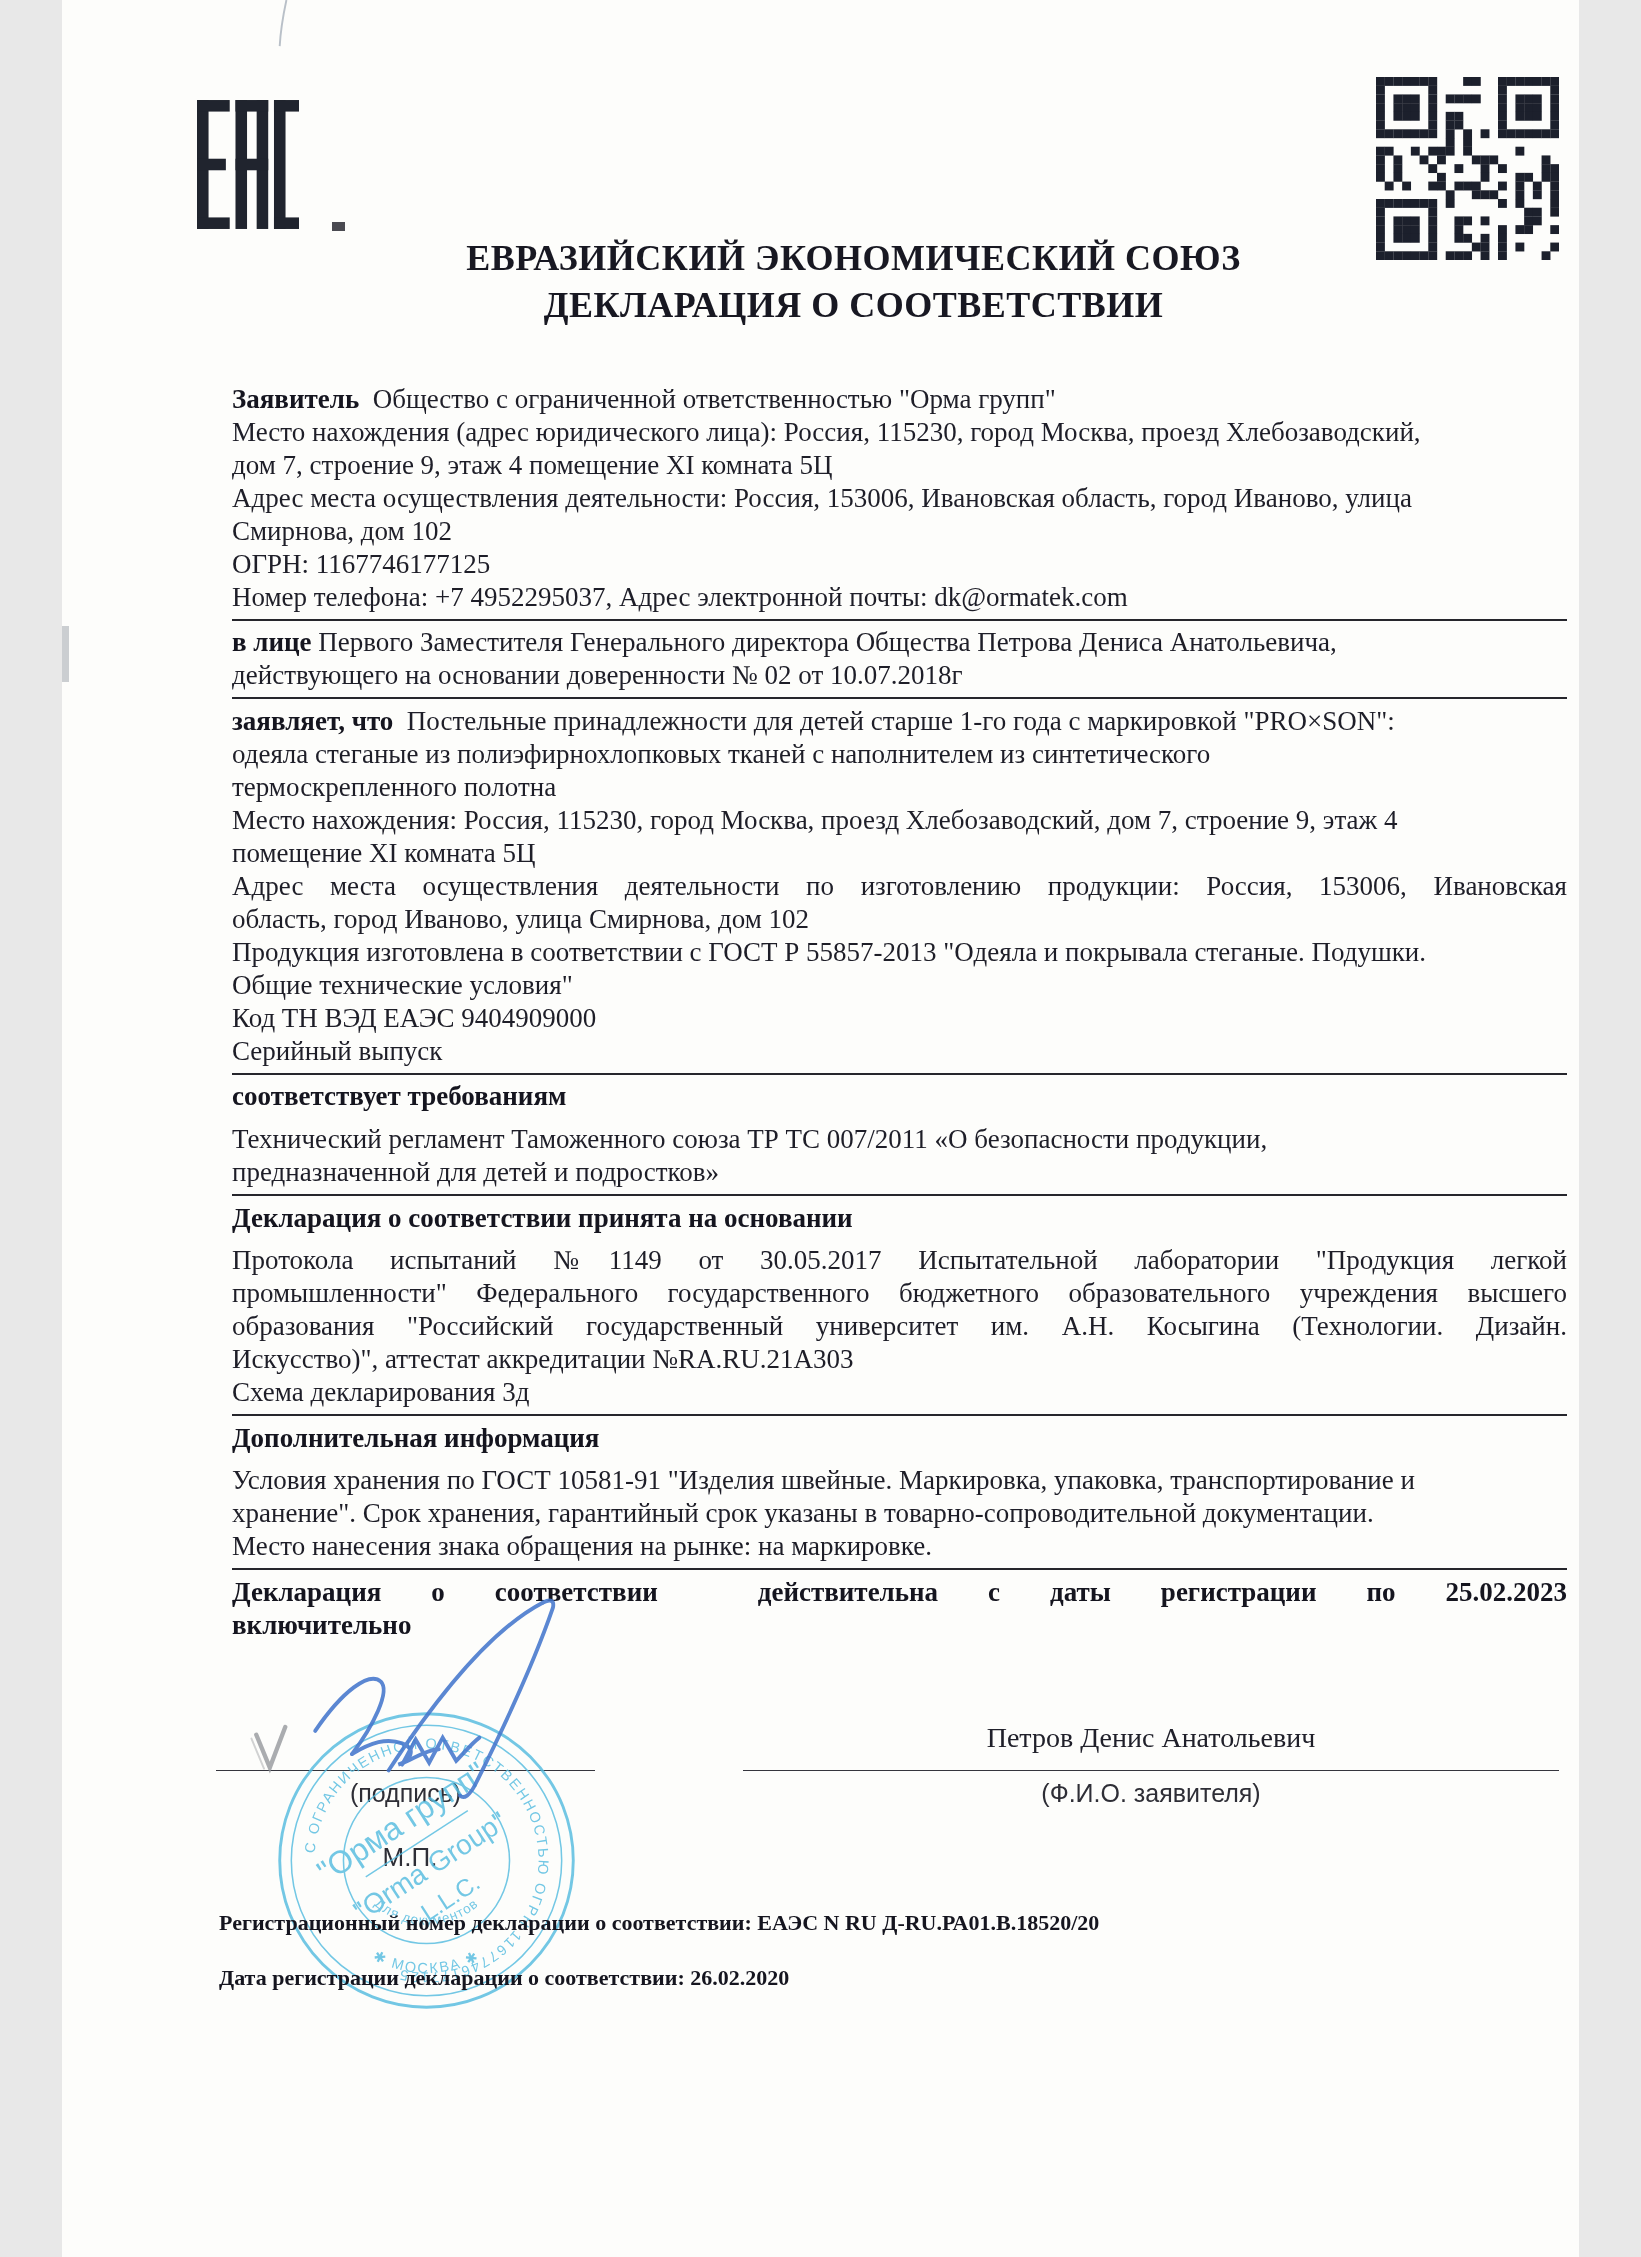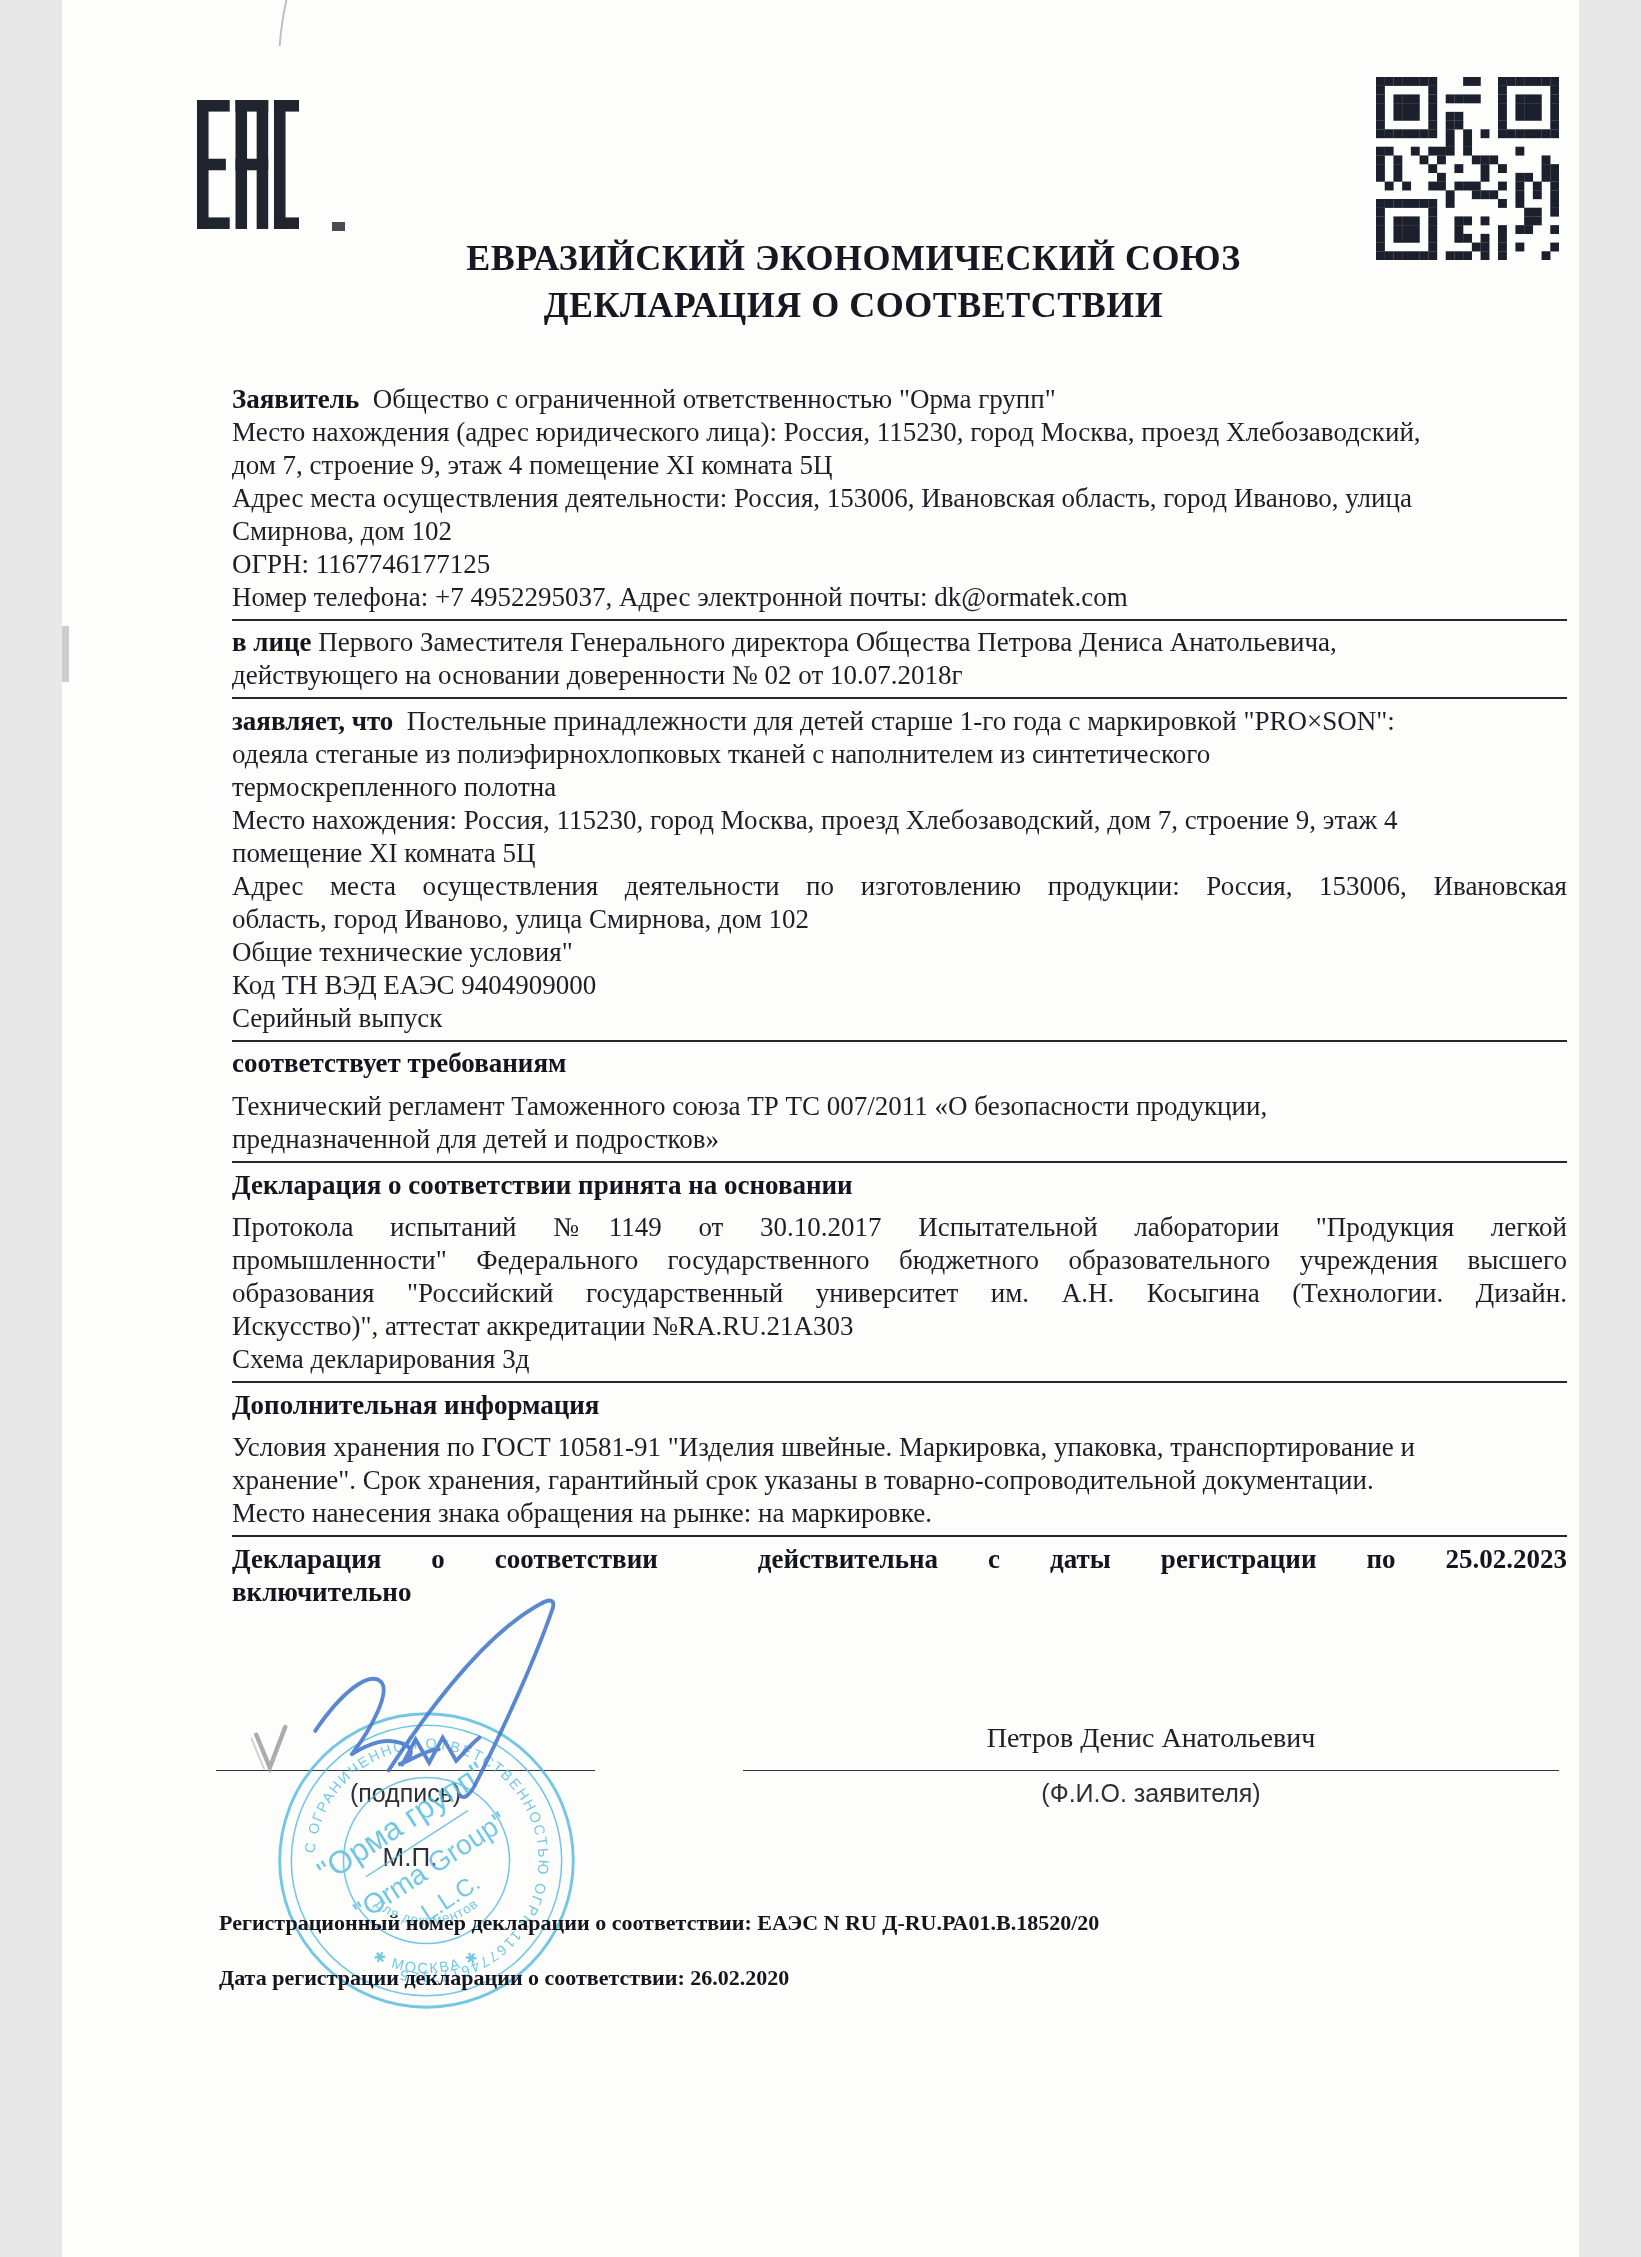--- a/index.html
+++ b/index.html
@@ -300,34 +300,35 @@
       </div>
       <div class="hrule"></div>
       <div>
         <div class="line"><span class="b">заявляет, что</span><span>&nbsp; Постельные принадлежности для детей старше 1-го года с маркировкой "PRO×SON":</span></div>
         <div class="line"><span>одеяла стеганые из полиэфирнохлопковых тканей с наполнителем из синтетического</span></div>
         <div class="line"><span>термоскрепленного полотна</span></div>
         <div class="line"><span>Место нахождения: Россия, 115230, город Москва, проезд Хлебозаводский, дом 7, строение 9, этаж 4</span></div>
         <div class="line"><span>помещение XI комната 5Ц</span></div>
         <div class="line justify"><span>Адрес места осуществления деятельности по изготовлению продукции: Россия, 153006, Ивановская</span></div>
         <div class="line"><span>область, город Иваново, улица Смирнова, дом 102</span></div>
+        <div class="line"><span>Продукция изготовлена в соответствии с ГОСТ Р 55857-2013 "Одеяла и покрывала стеганые. Подушки.</span></div>
         <div class="line"><span>Общие технические условия"</span></div>
         <div class="line"><span>Код ТН ВЭД ЕАЭС 9404909000</span></div>
         <div class="line"><span>Серийный выпуск</span></div>
       </div>
       <div class="hrule"></div>
       <div>
         <div class="line sec-header"><span class="b">соответствует требованиям</span></div>
         <div class="line"><span>Технический регламент Таможенного союза ТР ТС 007/2011 «О безопасности продукции,</span></div>
         <div class="line"><span>предназначенной для детей и подростков»</span></div>
       </div>
       <div class="hrule"></div>
       <div>
         <div class="line sec-header"><span class="b">Декларация о соответствии принята на основании</span></div>
-        <div class="line justify gap-top"><span>Протокола испытаний №1149 от 30.10.2017 Испытательной лаборатории "Продукция легкой</span></div>
+        <div class="line justify gap-top"><span>Протокола испытаний №1149 от 30.05.2017 Испытательной лаборатории "Продукция легкой</span></div>
         <div class="line justify"><span>промышленности" Федерального государственного бюджетного образовательного учреждения высшего</span></div>
         <div class="line justify"><span>образования "Российский государственный университет им. А.Н. Косыгина (Технологии. Дизайн.</span></div>
         <div class="line"><span>Искусство)", аттестат аккредитации №RA.RU.21А303</span></div>
         <div class="line"><span>Схема декларирования 3д</span></div>
       </div>
       <div class="hrule"></div>
       <div>
         <div class="line sec-header"><span class="b">Дополнительная информация</span></div>
         <div class="line gap-top"><span>Условия хранения по ГОСТ 10581-91 "Изделия швейные. Маркировка, упаковка, транспортирование и</span></div>
         <div class="line"><span>хранение". Срок хранения, гарантийный срок указаны в товарно-сопроводительной документации.</span></div>

